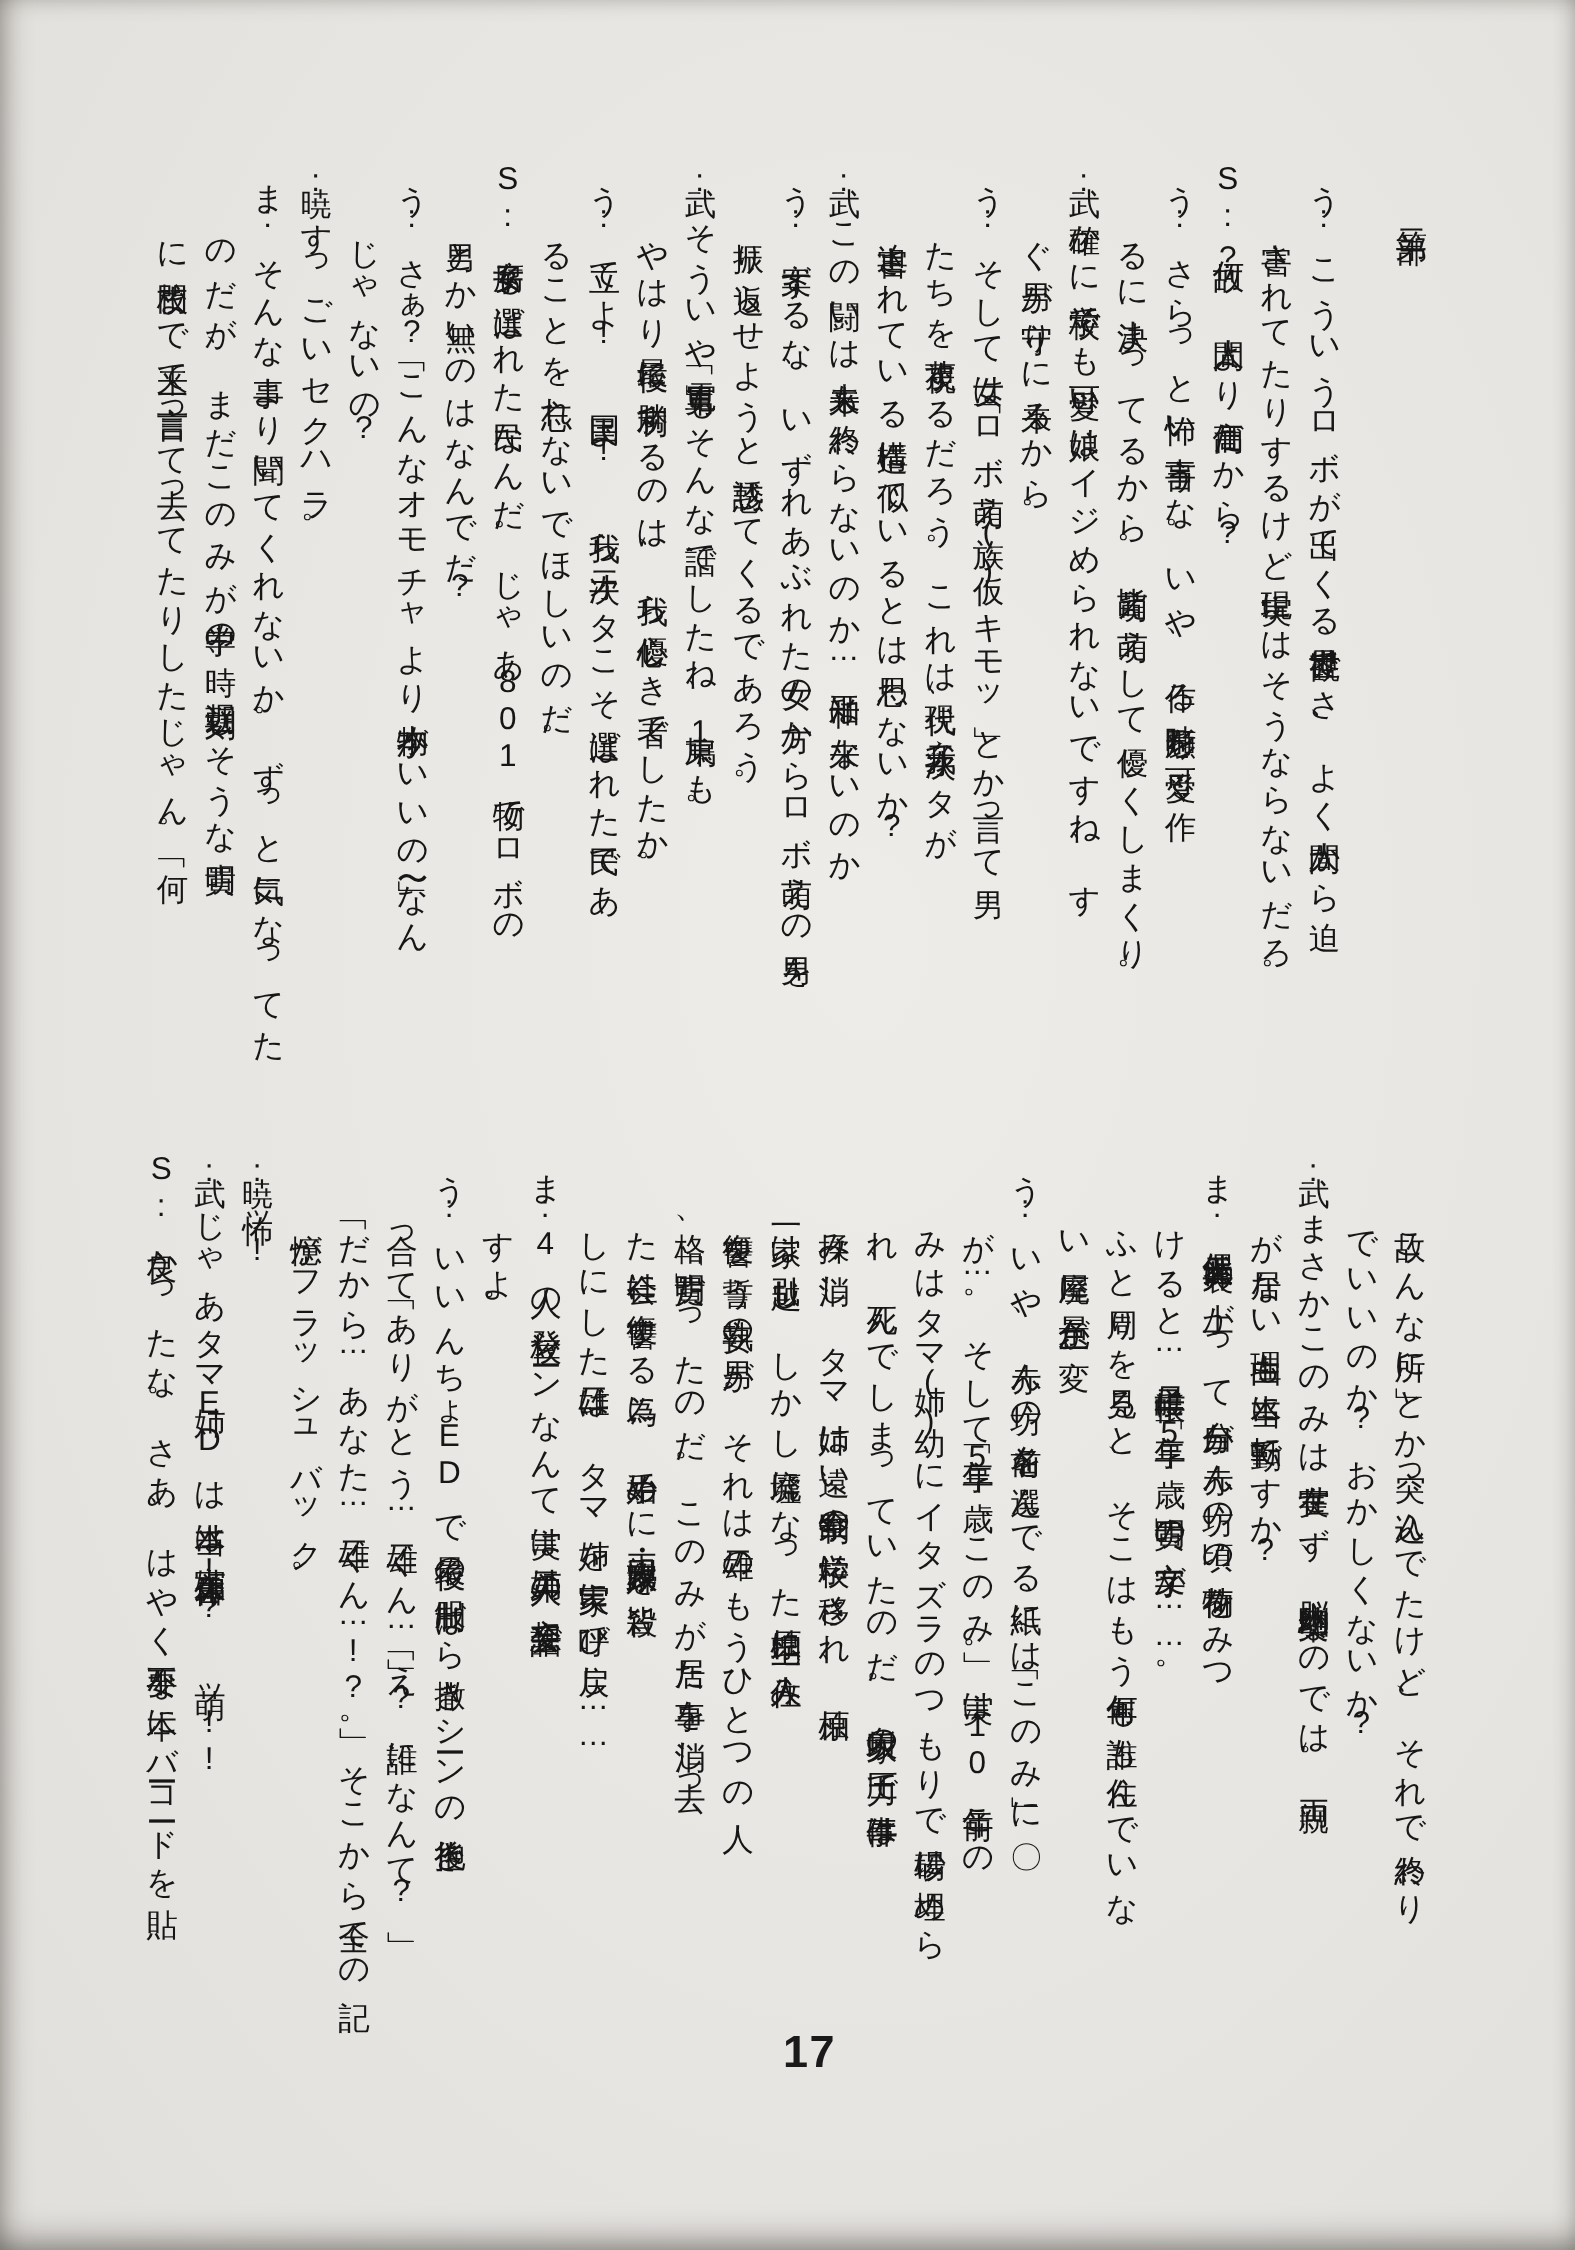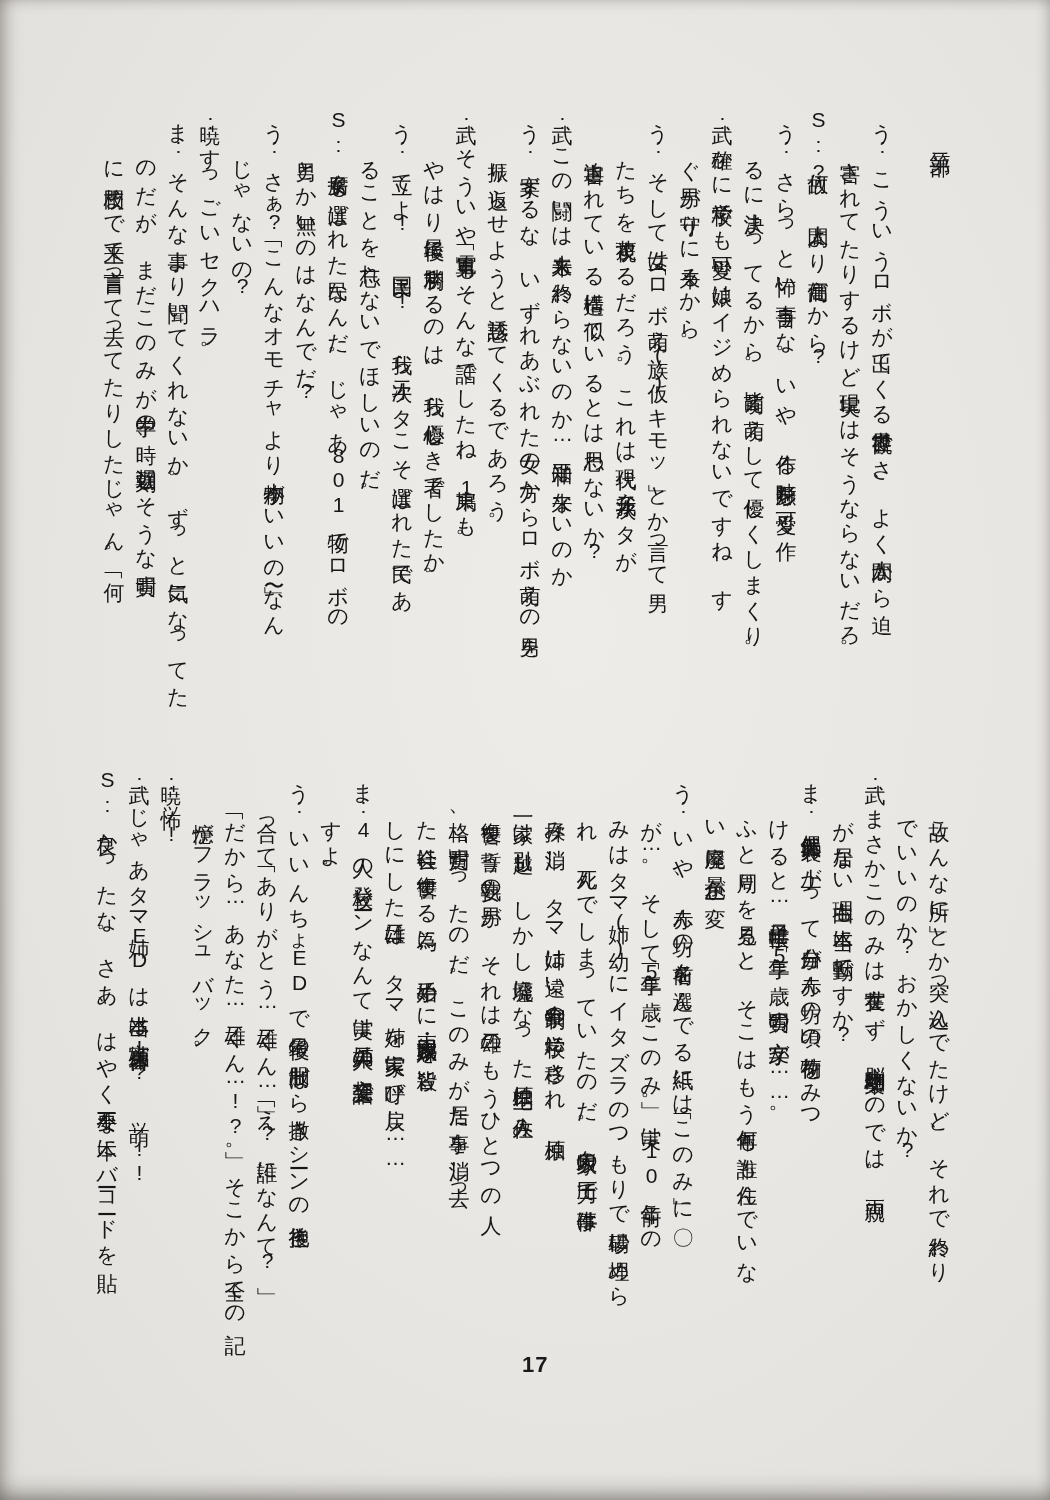--- a/index.html
+++ b/index.html
@@ -37,21 +37,21 @@
     white-space: nowrap;
   }
   .vblock.top    { top: 108px; right: 94px; }
   .vblock.bottom { top: 768px; right: 95px; }
   .col { }
   .col.indent  { padding-top: 38px; }
   .col.heading { padding-top: 28px; margin-left: 26px; }
   .page-number {
     position: absolute;
     left: 522px; top: 1352px;
-    font-size: 22px;
+    font-size: 30px;
     font-weight: 600;
     letter-spacing: 1px;
     color: #1a1a1a;
   }
 </style>
 </head>
 <body>
 
 <div class="page">
   <div class="vblock top">

